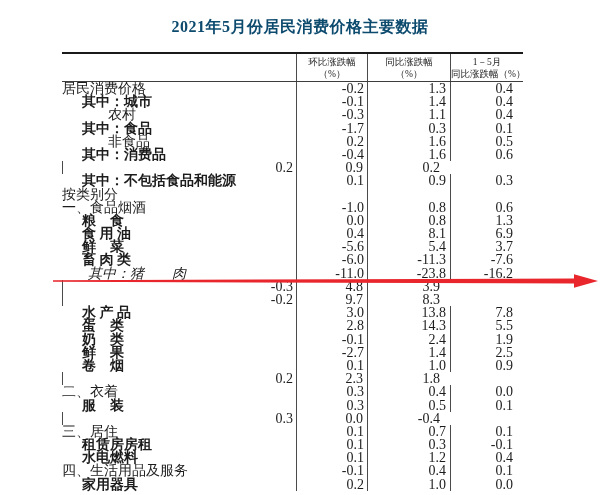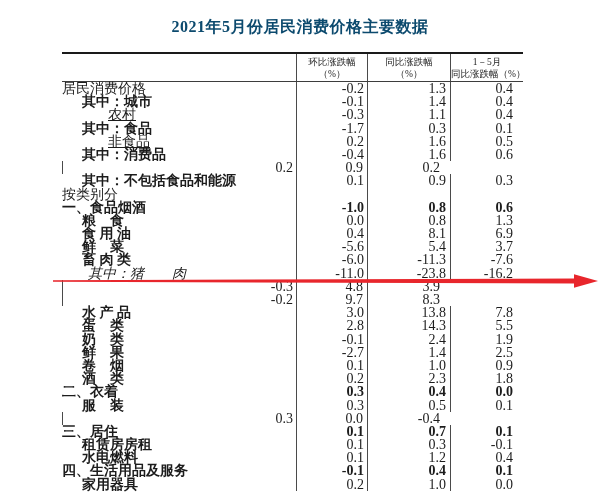--- a/index.html
+++ b/index.html
@@ -25,30 +25,30 @@
   .hcell{
     text-align:center;font-size:9.5px;line-height:12px;padding-top:2px;
     white-space:nowrap;overflow:visible;
   }
   .hcell.v{border-left:1px solid #4a4a4a;}
   .tbody{display:block;}
   .trow{
     display:grid;grid-template-columns:234px 71px 83px 73px;
     height:13.2px;line-height:13.2px;font-size:14px;
   }
-  .trow.bold{font-weight:bold;}
+  .trow.bold{font-weight:normal;}
   .cell{white-space:nowrap;overflow:visible;}
   .cell.label{text-align:left;}
   .cell.num{text-align:right;border-left:1px solid #4a4a4a;}
   .cell.mom{padding-right:3px;}
   .cell.yoy{padding-right:4px;}
   .cell.ytd{padding-right:10px;}
   .ind0{padding-left:0;}
   .ind1{padding-left:20px;font-weight:bold;}
-  .ind2{padding-left:46px;text-decoration:underline;}
+  .ind2{padding-left:46px;}
   .ind4{padding-left:26px;font-style:italic;}
   .ind5{padding-left:52px;}
   .arrow-svg{
     position:absolute;left:0;top:268px;width:600px;height:26px;
     pointer-events:none;z-index:5;
   }
 </style>
 </head>
 <body>
 
@@ -194,21 +194,20 @@
         <div class="cell num yoy">1.4</div>
         <div class="cell num ytd">2.5</div>
       </div>
       <div class="trow">
         <div class="cell label ind1">卷　烟</div>
         <div class="cell num mom">0.1</div>
         <div class="cell num yoy">1.0</div>
         <div class="cell num ytd">0.9</div>
       </div>
       <div class="trow">
-        <div class="cell label ind1">酒　类</div>
         <div class="cell num mom">0.2</div>
         <div class="cell num yoy">2.3</div>
         <div class="cell num ytd">1.8</div>
       </div>
       <div class="trow bold">
         <div class="cell label ind0">二、衣着</div>
         <div class="cell num mom">0.3</div>
         <div class="cell num yoy">0.4</div>
         <div class="cell num ytd">0.0</div>
       </div>

